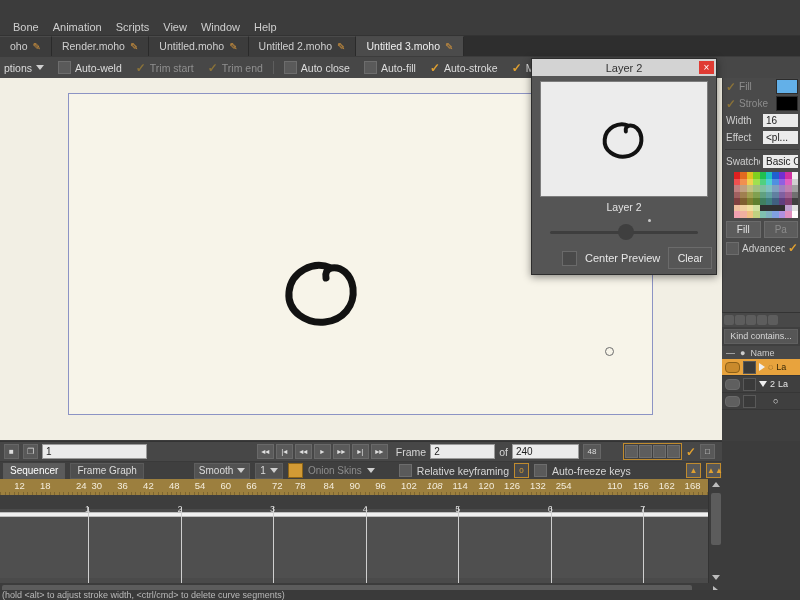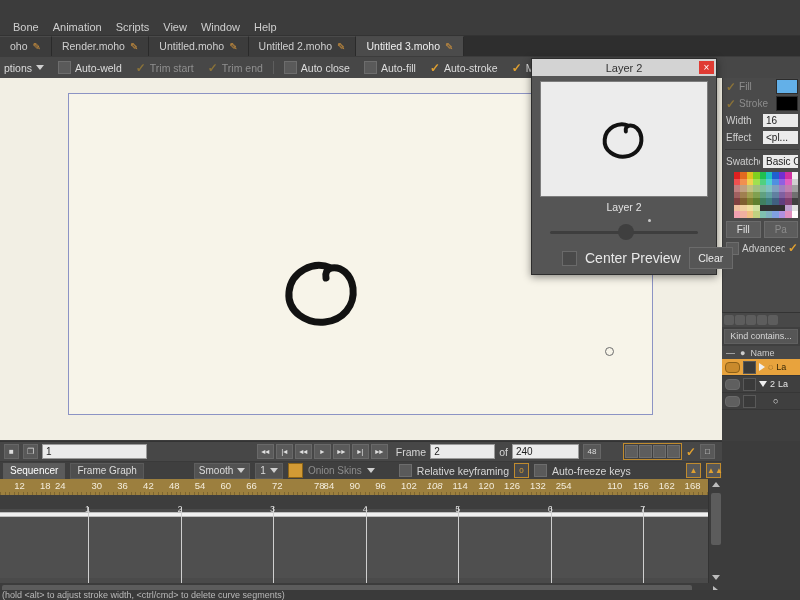--- a/index.html
+++ b/index.html
@@ -488,30 +488,30 @@
     <span class="cbx"></span>
     <span style="font-size:10.5px">Auto-freeze keys</span>
     <div style="flex:1"></div>
     <span class="iconbtn" style="border-color:#c08b2e;color:#e0a030">▲</span>
     <span class="iconbtn" style="border-color:#c08b2e;color:#e0a030;margin-right:82px">▲▲</span>
   </div>
 
   <div class="ruler" id="ruler">
       <div class="rt" style="left: 14.1821px;">12</div>
       <div class="rt" style="left: 39.9679px;">18</div>
-      <div class="rt" style="left: 55px;">24</div>
+      <div class="rt" style="left: 76px;">24</div>
       <div class="rt" style="left: 91.5393px;">30</div>
       <div class="rt" style="left: 117.325px;">36</div>
       <div class="rt" style="left: 143.111px;">42</div>
       <div class="rt" style="left: 168.896px;">48</div>
       <div class="rt" style="left: 194.682px;">54</div>
       <div class="rt" style="left: 220.468px;">60</div>
       <div class="rt" style="left: 246.254px;">66</div>
       <div class="rt" style="left: 272.039px;">72</div>
-      <div class="rt" style="left: 314px;">78</div>
+      <div class="rt" style="left: 295px;">78</div>
       <div class="rt" style="left: 323.611px;">84</div>
       <div class="rt" style="left: 349.396px;">90</div>
       <div class="rt" style="left: 375.182px;">96</div>
       <div class="rt" style="left: 400.968px;">102</div>
       <div class="rt" style="left: 426.754px; font-style: italic;">108</div>
       <div class="rt" style="left: 452.539px;">114</div>
       <div class="rt" style="left: 478.325px;">120</div>
       <div class="rt" style="left: 504.111px;">126</div>
       <div class="rt" style="left: 529.896px;">132</div>
       <div class="rt" style="left: 555.682px;">254</div>
@@ -728,18 +728,18 @@
       <svg width="44" height="40" viewBox="0 0 76 70" style="position:absolute;left:60px;top:38px;">
         <path d="M48 10 C 30 2, 8 14, 6 34 C 4 54, 24 66, 42 64 C 60 62, 72 48, 70 30 C 68 16, 58 8, 48 10 C 44 11, 42 15, 43 20" fill="none" stroke="#121212" stroke-width="7" stroke-linecap="round" stroke-linejoin="round"></path>
       </svg>
     </div>
     <div class="dlglabel">Layer 2</div>
     <div class="dlgslider"></div>
     <div class="dlgdot"></div>
     <div class="dlgknob"></div>
     <div class="dlgfoot">
       <span class="dlgcbx"></span>
-      <span style="font-size:14px;color:#e8e8e8">Center Preview</span>
+      <span style="font-size:11px;color:#e8e8e8">Center Preview</span>
       <span class="dlgbtn">Clear</span>
     </div>
   </div>
 
 </div>
 
 </body></html>

